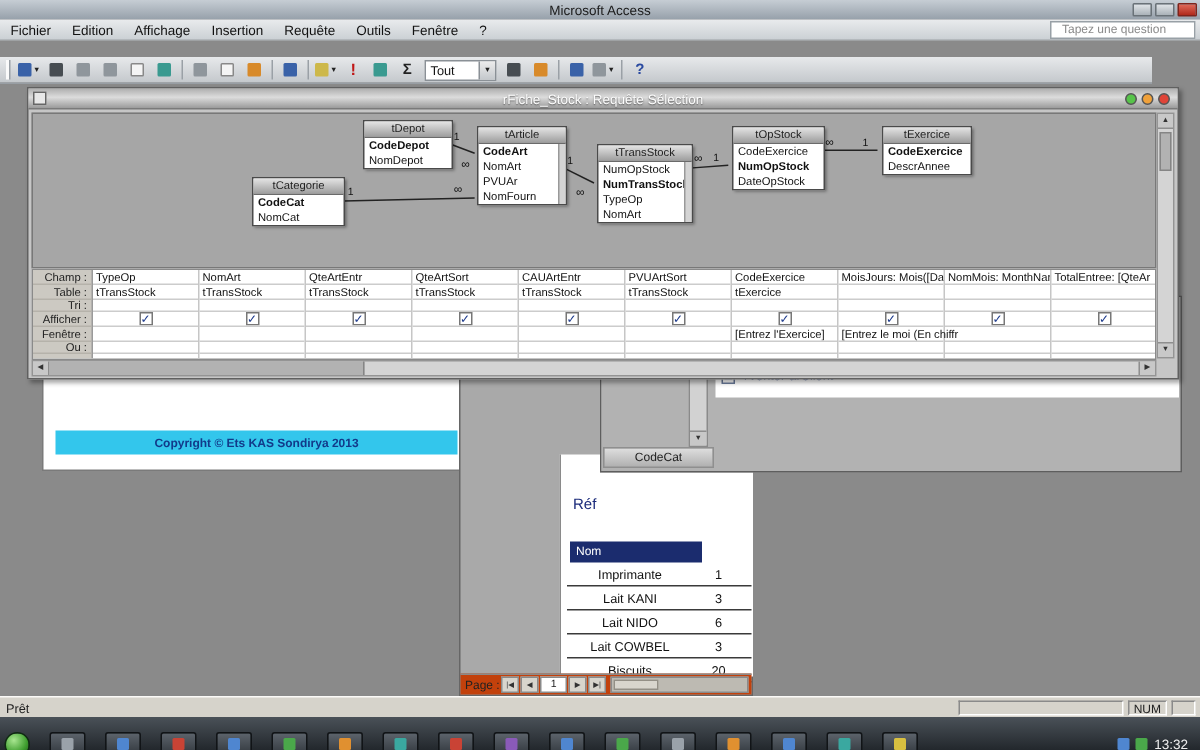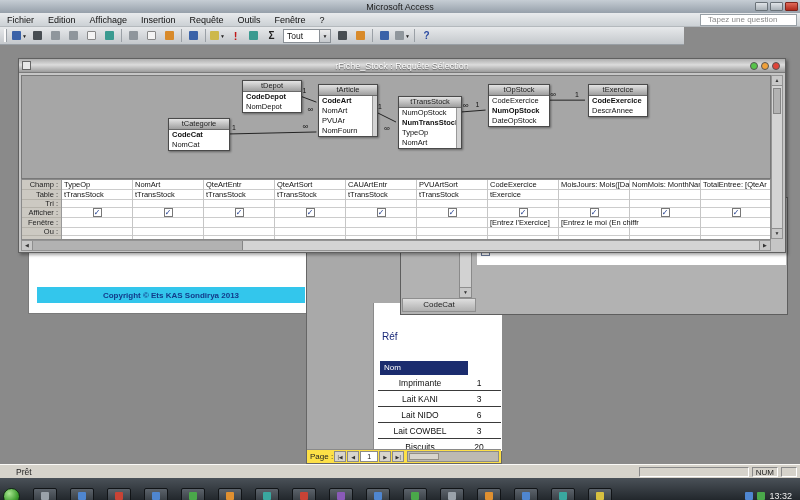--- a/index.html
+++ b/index.html
@@ -7,21 +7,21 @@
   #screen{position:relative;width:800px;height:500px;background:#8a8a8a;overflow:hidden}
 
   
   .titlebar{position:absolute;left:0;top:0;width:800px;height:13px;background:linear-gradient(#c6cdd4,#96a0aa);display:flex;align-items:center;justify-content:center;font-size:9px;color:#1a1a1a;z-index:100}
   .wbtns{position:absolute;right:2px;top:2px;display:flex;gap:2px}
   .wb{width:13px;height:9px;border:1px solid #6a7278;background:linear-gradient(#e0e4e8,#aab2b8);border-radius:1px}
   .wb.close{background:linear-gradient(#e06a5a,#b02a1c);border-color:#7e241c}
   .menubar{position:absolute;left:0;top:13px;width:800px;height:14px;background:linear-gradient(#e9ebed,#ccd1d5);display:flex;align-items:flex-end;font-size:9px;z-index:100;border-bottom:1px solid #b4b9bd}
   .menu-item{padding:0 7px;color:#111;height:100%;line-height:14px}
   .question{position:absolute;right:3px;top:1px;width:97px;height:12px;background:#fff;border:1px solid #98a0a6;font-size:8px;color:#8a8a8a;padding-left:7px;line-height:10px}
-  .toolbar{position:absolute;left:0;top:27px;width:684px;height:18px;background:linear-gradient(#e7e9eb,#c4c8cc);border-bottom:1px solid #989ea4;display:flex;align-items:center;padding-left:3px;gap:1px;z-index:100}
+  .toolbar{position:absolute;left:0;top:38px;width:768px;height:18px;background:linear-gradient(#e7e9eb,#c4c8cc);border-bottom:1px solid #989ea4;display:flex;align-items:center;padding-left:3px;gap:1px;z-index:100}
   .grip{width:3px;height:13px;border-left:2px solid #fafafa;border-right:1px solid #9aa0a6;margin:0 3px 0 1px}
   .tbico{width:17px;height:15px;display:flex;align-items:center;justify-content:center;font-size:9px;color:#333;position:relative;border:1px solid transparent;border-radius:2px}
   .sq{width:9px;height:9px;border-radius:1px}
   .sqb{background:#3a62a8}.sqg{background:#8f969c}.sqo{background:#d88a2a}
   .sqt{background:#3a9a90}.sqd{background:#474d52}.sqy{background:#cdb84a}.sqw{background:#f4f4f4;border:1px solid #888}
   .tbsep{width:1px;height:13px;background:#9aa0a6;margin:0 2px}
   .dd{font-size:5px;color:#222;margin-left:1px}
   .glyph{font-weight:bold}
   .run-glyph::before{content:"!";color:#c01818;font-weight:bold;font-size:11px}
   .sum-glyph::before{content:"Σ";font-size:10px;color:#222}
@@ -70,42 +70,42 @@
   .copyband{position:absolute;left:8px;top:36px;width:268px;height:16px;background:#33c6ec;color:#123a8a;font-weight:bold;font-size:8px;display:flex;align-items:center;justify-content:center}
 
   .pwin{position:absolute;left:306px;top:250px;width:196px;height:214px;background:#a9a9a9;border:1px solid #666;z-index:20}
   .page{position:absolute;left:66px;top:52px;width:129px;height:148px;background:#fff;border-left:1px solid #8a8a8a}
   .ptitle{position:absolute;left:8px;top:28px;font-size:10px;color:#1a2a7a;font-weight:normal;white-space:nowrap}
   .phead{position:absolute;left:6px;top:58px;width:88px;height:14px;background:#1b2c6e;color:#fff;font-size:8px;line-height:14px;padding-left:4px}
   .prows{position:absolute;left:4px;top:72px;right:1px}
   .prow{height:16px;border-bottom:1px solid #3a3a3a;display:flex;align-items:center;font-size:8.5px;color:#111}
   .prow .nm{width:84px;text-align:center;white-space:nowrap;overflow:hidden}
   .prow .qt{width:34px;text-align:center}
-  .pnav{position:absolute;left:0;right:0;bottom:0;height:14px;background:#fde047;border-top:1px solid #8a8a8a;display:flex;align-items:center;font-size:8px;color:#222;padding-left:3px;gap:1px;z-index:5}
+  .pnav{position:absolute;left:0;right:0;bottom:0;height:14px;background:#c2410c;border-top:1px solid #8a8a8a;display:flex;align-items:center;font-size:8px;color:#222;padding-left:3px;gap:1px;z-index:5}
   .navbtn{width:12px;height:11px;background:#d8d5cd;border:1px solid #8a8a8a;font-size:5px;text-align:center;line-height:10px;color:#333;flex:0 0 auto}
   .nbf::before{content:"|◀"}.nbp::before{content:"◀"}.nbn::before{content:"▶"}.nbl::before{content:"▶|"}
   .pagebox{width:18px;height:11px;background:#fff;border:1px solid #8a8a8a;font-size:7px;text-align:center;line-height:10px;flex:0 0 auto}
   .pscroll{flex:1;height:11px;background:#bdbab2;border:1px solid #8a8a8a;margin:0 2px;position:relative}
   .pthumb{position:absolute;left:1px;top:1px;width:30px;bottom:1px;background:#d8d5cd;border:1px solid #938f86}
 
   .dwin{position:absolute;left:400px;top:197px;width:388px;height:118px;background:#b2b2b2;border:1px solid #5e5e5e;z-index:30}
   .dside{position:absolute;left:0;top:0;width:76px;bottom:0;background:#b2b2b2}
   .dscroll{position:absolute;right:5px;top:4px;width:13px;height:96px;background:#d2d2d2;border:1px solid #8a8a8a}
   .dthumb{position:absolute;left:1px;right:1px;top:11px;height:34px;background:#b4b4b4;border:1px solid #858585}
   .dgroups{position:absolute;left:1px;bottom:2px;width:74px;height:14px;background:linear-gradient(#dedede,#b0b0b0);border:1px solid #8f8f8f;font-size:8px;text-align:center;line-height:12px;color:#222}
   .dlist{position:absolute;left:76px;top:1px;right:1px;height:66px;background:#fff;overflow:hidden;padding-top:2px}
   .ditem{height:14px;display:flex;align-items:center;font-size:8.5px;color:#15307c;gap:3px;padding-left:4px}
   .ditem .lbl{padding:0 3px;line-height:12px}
   .ditem.sel .lbl{background:#16327c;color:#fff}
   .repicon{width:9px;height:11px;background:#fff;border:1px solid #6a7a9a;position:relative;flex:0 0 auto}
   .repicon::before{content:"";position:absolute;left:1px;top:2px;right:1px;height:1px;background:#7a9ac0;box-shadow:0 2px 0 #7a9ac0,0 4px 0 #7a9ac0}
 
   
   .statusbar{position:absolute;left:0;top:464px;width:800px;height:14px;background:#d6d3cb;border-top:1px solid #fbfaf7;font-size:8.5px;color:#222;display:flex;align-items:center;z-index:100}
-  .status-left{padding-left:16px;flex:1}
+  .status-left{padding-left:4px;flex:1}
   .sbox{height:10px;border:1px solid;border-color:#8a8a8a #fff #fff #8a8a8a;margin-right:3px;font-size:8px;line-height:9px;padding:0 3px;color:#222}
   .taskbar{position:absolute;left:0;top:478px;width:800px;height:36px;background:linear-gradient(#4a5158,#23282d 60%,#191d21);display:flex;align-items:center;padding:0 3px;gap:13px;z-index:100}
   .startorb{width:17px;height:17px;border-radius:50%;background:radial-gradient(circle at 35% 30%,#a8e690,#3f9e2f 60%,#1d5218);border:1px solid #0f2a12;flex:0 0 auto}
   .task{width:24px;height:16px;background:linear-gradient(#5c636b,#32383e);border:1px solid #111417;border-radius:2px;display:flex;align-items:center;justify-content:center;flex:0 0 auto}
   .ti{width:8px;height:8px;border-radius:1px}
   .tray{margin-left:auto;display:flex;align-items:center;gap:4px;color:#eee;font-size:9px;padding-right:5px}
   .trayico{width:8px;height:8px;border-radius:1px}
 </style>
 </head>
 <body>

